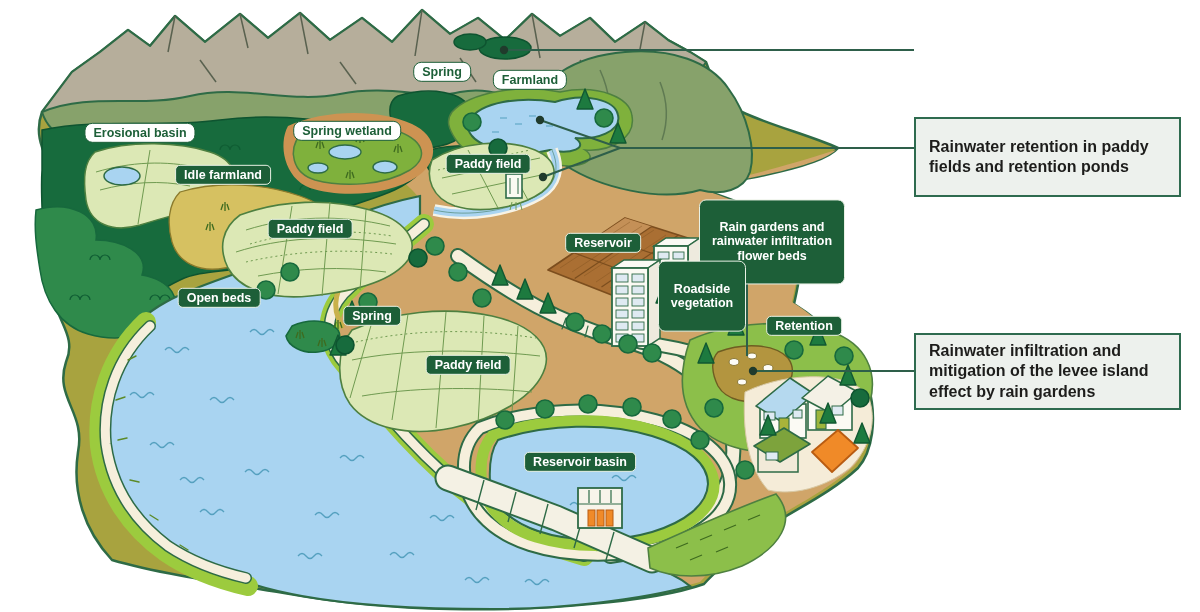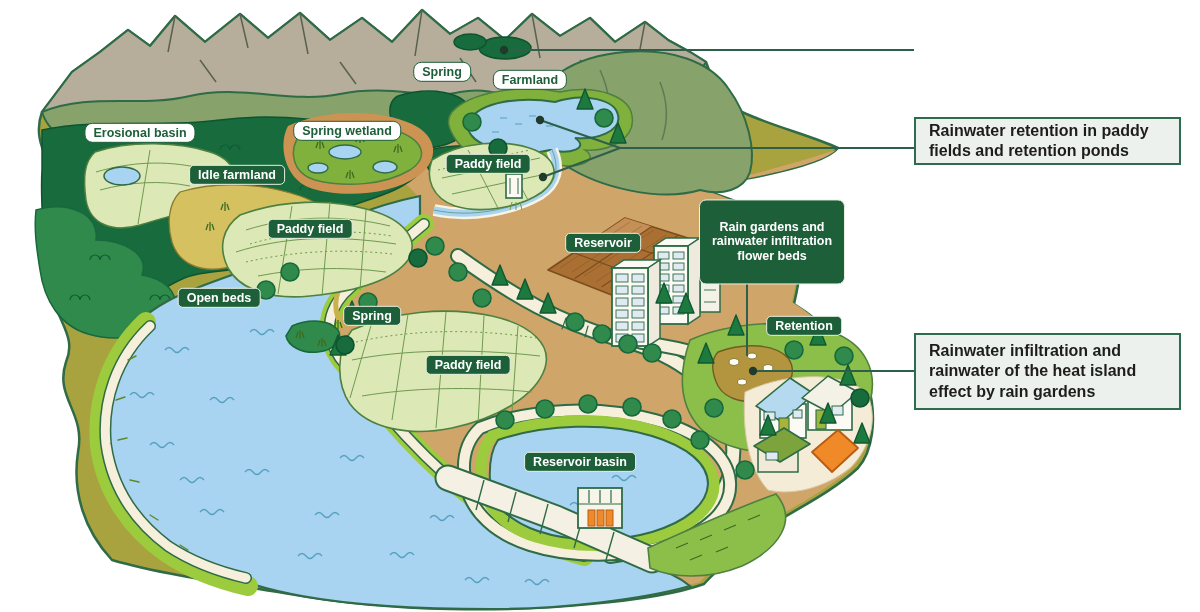--- a/index.html
+++ b/index.html
@@ -453,27 +453,28 @@
       <circle cx="543" cy="177" r="4.2"></circle>
           <circle cx="753" cy="371" r="4.2"></circle>
     </g>
   </g>
 </svg>
 
 <div class="pill light" style="left:442px;top:72px">Spring</div>
 <div class="pill light" style="left:530px;top:80px">Farmland</div>
 <div class="pill light" style="left:347px;top:131px">Spring wetland</div>
 <div class="pill light" style="left:140px;top:133px">Erosional basin</div>
-<div class="pill dark" style="left:237px;top:175px">Idle farmland</div>
+<div class="pill dark" style="left:223px;top:175px">Idle farmland</div>
 <div class="pill dark" style="left:488px;top:164px">Paddy field</div>
 <div class="pill dark" style="left:310px;top:229px">Paddy field</div>
 <div class="pill dark" style="left:219px;top:298px">Open beds</div>
 <div class="pill dark" style="left:372px;top:316px">Spring</div>
 <div class="pill dark" style="left:603px;top:243px">Reservoir</div>
 <div class="pill dark multi w128" style="left:772px;top:242px">Rain gardens and rainwater infiltration flower beds</div>
+<div class="pill dark multi w70" style="left:702px;top:296px">Roadside vegetation</div>
 <div class="pill dark" style="left:804px;top:326px">Retention</div>
 <div class="pill dark" style="left:468px;top:365px">Paddy field</div>
 <div class="pill dark" style="left:580px;top:462px">Reservoir basin</div>
 
-<div class="callout" style="top:117px;height:48px">Rainwater retention in paddy fields and retention ponds</div>
-<div class="callout" style="top:333px;height:77px">Rainwater infiltration and rainwater of the heat island effect by rain gardens</div>
+<div class="callout" style="top:117px;height:80px">Rainwater retention in paddy fields and retention ponds</div>
+<div class="callout" style="top:333px;height:77px">Rainwater infiltration and mitigation of the levee island effect by rain gardens</div>
 
 </div>
 
 </body></html>

